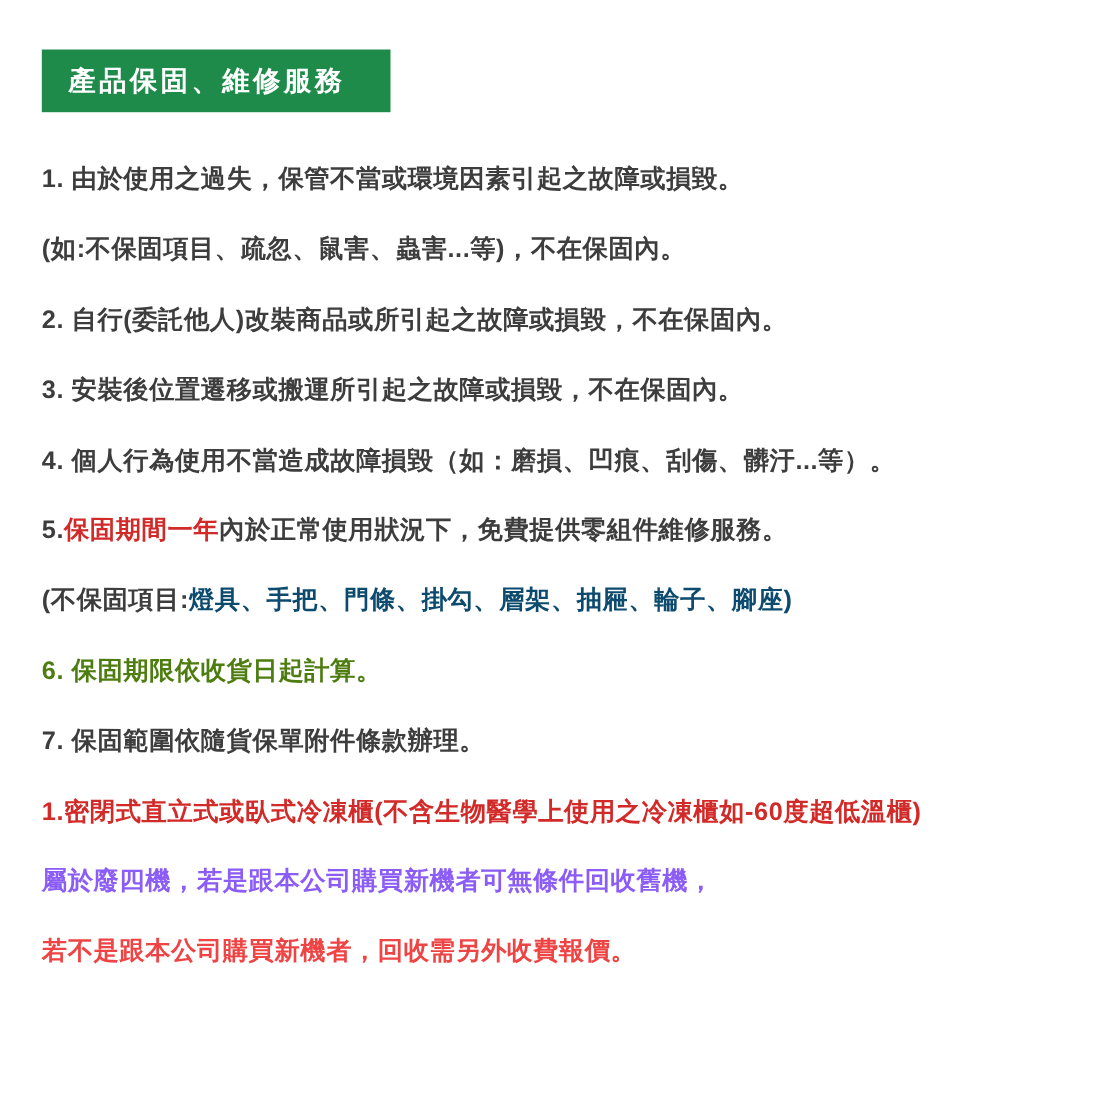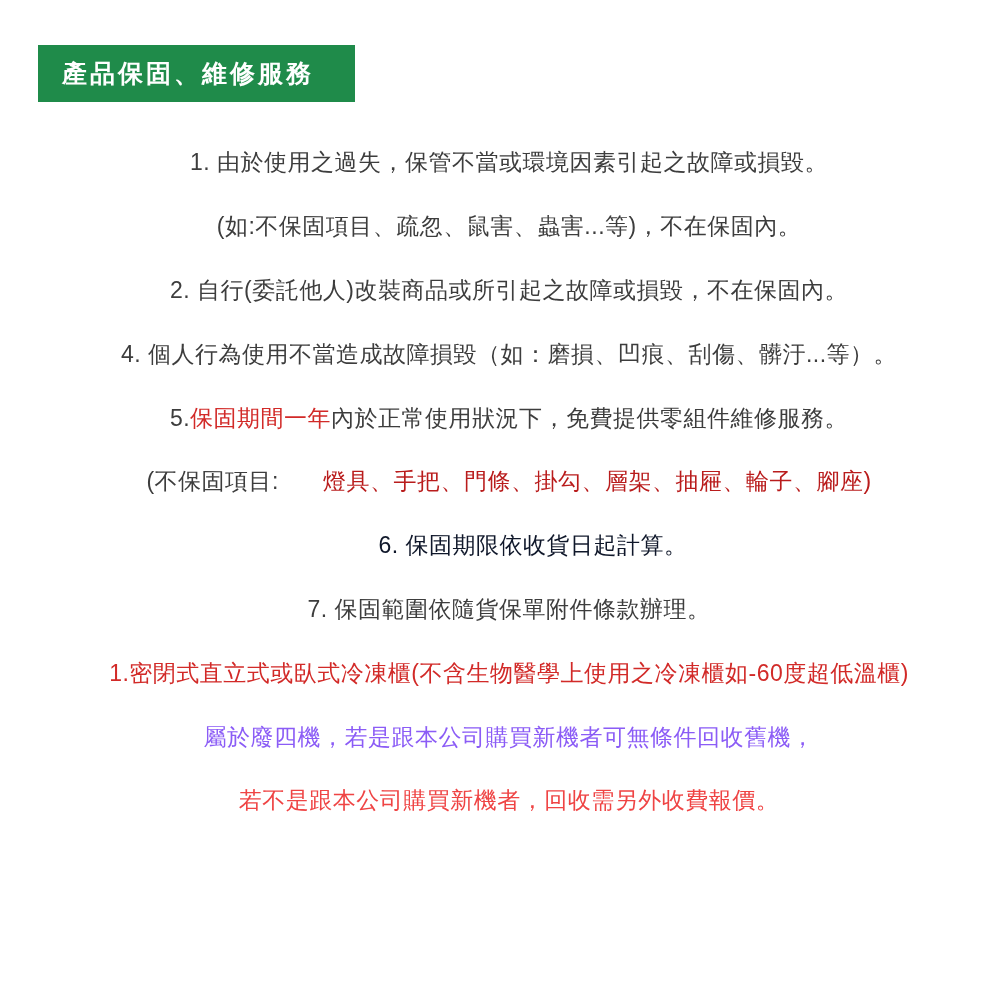--- a/index.html
+++ b/index.html
@@ -39,58 +39,60 @@
     right: 20px;
     list-style: none;
     margin: 0;
     padding: 0;
   }
   .terms-list .line {
     height: 63.8px;
     display: flex;
     align-items: center;
     font-size: 23px;
-    font-weight: 400;
+    font-weight: 700;
     line-height: 1;
     letter-spacing: 0.5px;
     white-space: nowrap;
-    justify-content: center;
   }
 </style>
 </head>
 <body>
 
 <div class="page">
   <div class="header-badge" style="background: rgb(31, 139, 74); color: rgb(255, 255, 255);">
     <span>產品保固、維修服務</span>
   </div>
   <ul class="terms-list">
       <li class="line">
         <span style="color: rgb(61, 61, 61);">1. 由於使用之過失，保管不當或環境因素引起之故障或損毀。</span>
       </li>
       <li class="line">
         <span style="color: rgb(61, 61, 61);">(如:不保固項目、疏忽、鼠害、蟲害...等)，不在保固內。</span>
       </li>
       <li class="line">
         <span style="color: rgb(61, 61, 61);">2. 自行(委託他人)改裝商品或所引起之故障或損毀，不在保固內。</span>
       </li>
       <li class="line">
+        <span style="color: rgb(61, 61, 61);">3. 安裝後位置遷移或搬運所引起之故障或損毀，不在保固內。</span>
+      </li>
+      <li class="line">
         <span style="color: rgb(61, 61, 61);">4. 個人行為使用不當造成故障損毀（如：磨損、凹痕、刮傷、髒汙...等）。</span>
       </li>
       <li class="line">
         <span style="color: rgb(61, 61, 61);">5. </span>
         <span style="color: rgb(210, 42, 40);">保固期間一年</span>
         <span style="color: rgb(61, 61, 61);">內於正常使用狀況下，免費提供零組件維修服務。</span>
       </li>
       <li class="line">
         <span style="color: rgb(61, 61, 61);">(不保固項目:</span>
-        <span style="color: #b91c1c; margin-left: 44px;">燈具、手把、門條、掛勾、層架、抽屜、輪子、腳座)</span>
+        <span style="color: #0c4a6e;">燈具、手把、門條、掛勾、層架、抽屜、輪子、腳座)</span>
       </li>
       <li class="line">
-        <span style="color: #0f172a; margin-left: 48px;">6. 保固期限依收貨日起計算。</span>
+        <span style="color: #4d7c0f;">6. 保固期限依收貨日起計算。</span>
       </li>
       <li class="line">
         <span style="color: rgb(61, 61, 61);">7. 保固範圍依隨貨保單附件條款辦理。</span>
       </li>
       <li class="line">
         <span style="color: rgb(210, 42, 40);">1.密閉式直立式或臥式冷凍櫃(不含生物醫學上使用之冷凍櫃如-60度超低溫櫃)</span>
       </li>
       <li class="line">
         <span style="color: #8b5cf6;">屬於廢四機，若是跟本公司購買新機者可無條件回收舊機，</span>
       </li>

